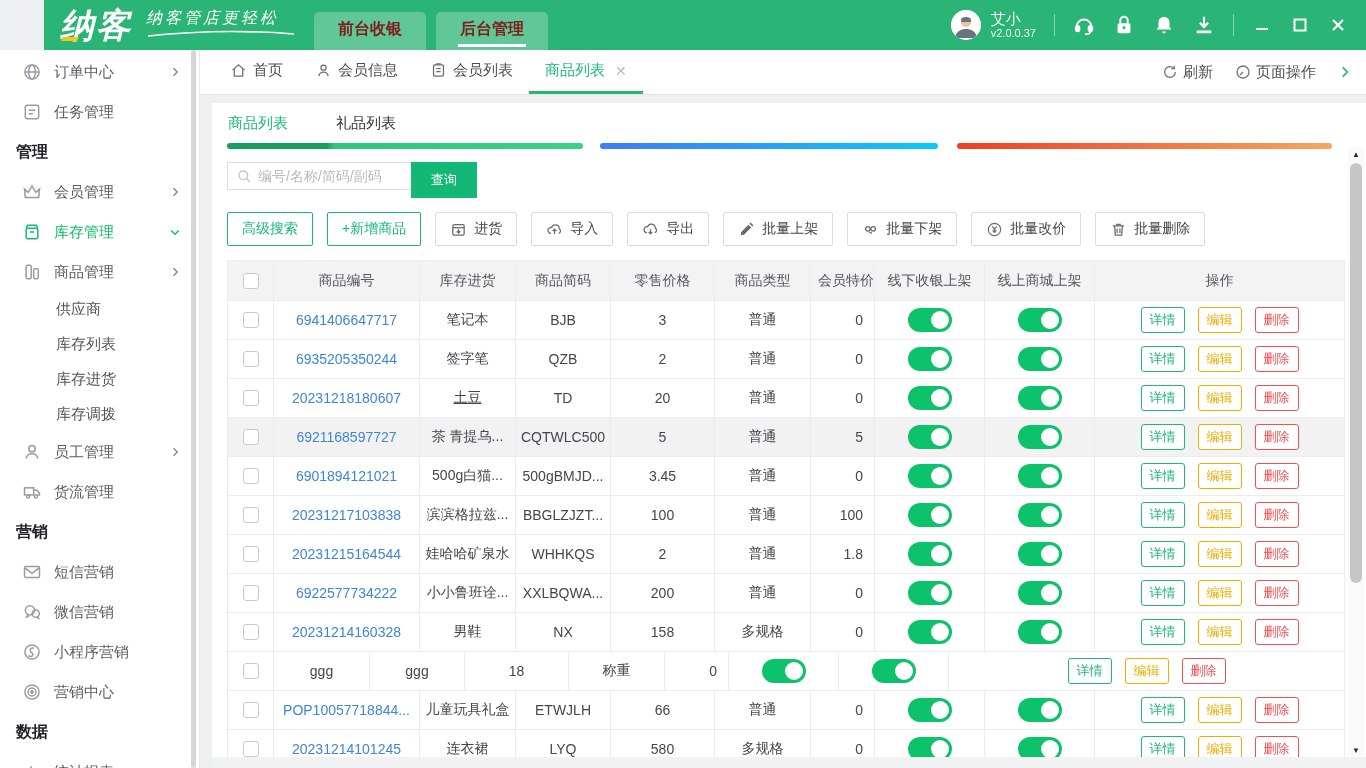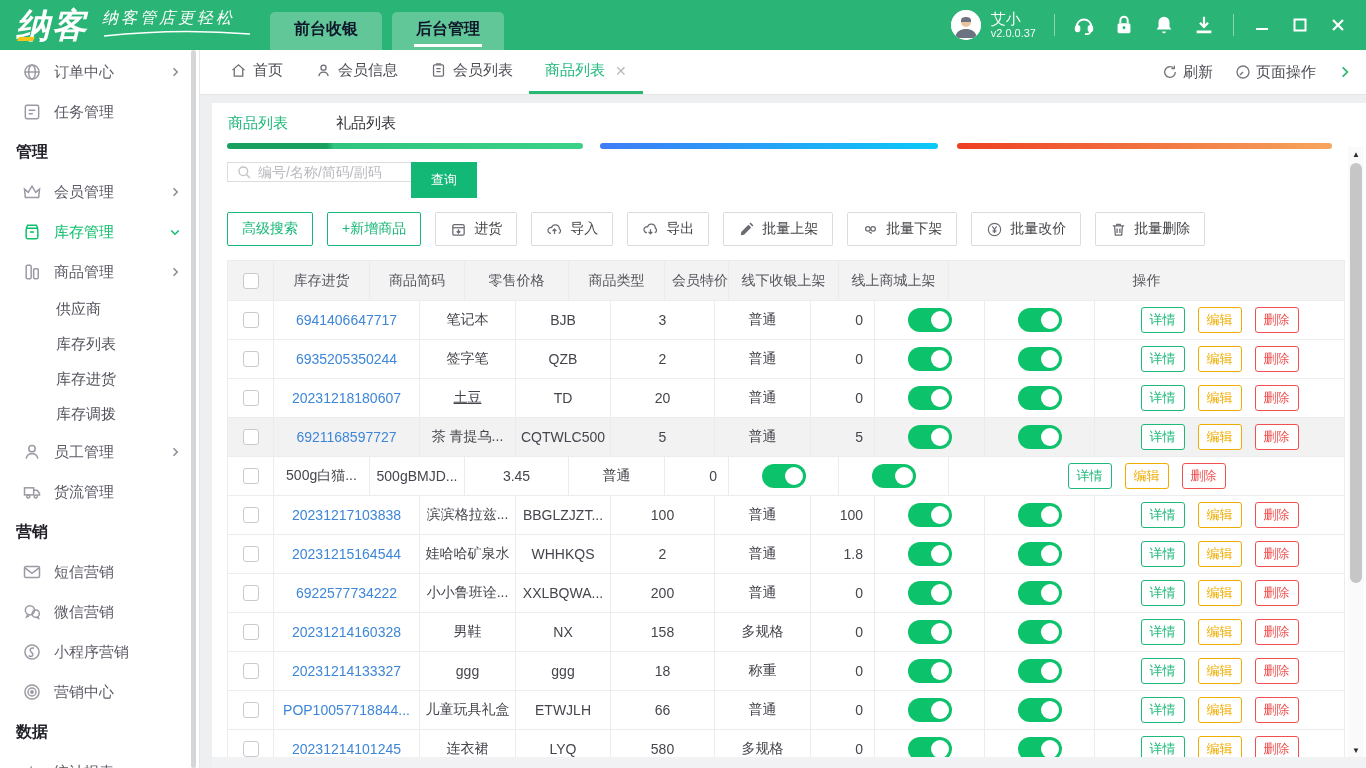--- a/index.html
+++ b/index.html
@@ -1,29 +1,29 @@
 <!DOCTYPE html>
 <html><head>
 <meta charset="utf-8">
 <style>
   * { margin:0; padding:0; box-sizing:border-box; }
   html,body { width:1366px; height:768px; overflow:hidden;
     font-family:"Liberation Sans","DejaVu Sans",sans-serif; background:#edeff0; }
 
   
-  .app-header { height:50px; background:#2ab475; display:flex; align-items:center; position:relative; }
+  .app-header { height:50px; background:#2ab475; display:flex; align-items:center; position:relative;margin-left:44px; }
   .logo-wrap { display:flex; align-items:flex-end; padding-left:16px; position:relative; }
   .logo-text { color:#fff; font-size:34px; font-weight:bold; font-style:italic; letter-spacing:2px; line-height:44px; }
   .logo-accent { position:absolute; left:18px; bottom:6px; width:16px; height:4px; background:#f5c518; transform:skewX(-25deg); }
   .tagline-wrap { margin-left:14px; padding-bottom:4px; }
   .tagline { color:#fff; font-size:16px; font-style:italic; font-family:"DejaVu Serif",serif; letter-spacing:3px; }
   .tagline-swoosh { display:block; margin-top:1px; }
   .nav-tabs { display:flex; align-self:flex-end; margin-left:18px; gap:10px; }
   .nav-tab { height:38px; padding:0 22px; background:rgba(255,255,255,.26); border-radius:5px 5px 0 0;
-    color:#0f172a; font-size:16px; font-weight:bold; display:flex; align-items:center; cursor:pointer; }
+    color:#7f1d1d; font-size:16px; font-weight:bold; display:flex; align-items:center; cursor:pointer; }
   .nav-tab .tab-inner { padding:4px 2px; border-bottom:3px solid transparent; }
   .nav-tab.active .tab-inner { border-bottom-color:#fff; }
   .header-right { position:absolute; right:0; top:0; height:50px; display:flex; align-items:center; gap:18px; padding-right:18px; }
   .avatar { width:30px; height:30px; border-radius:50%; background:#fff; overflow:hidden; }
   .user-meta { color:#fff; line-height:1.15; margin-left:-8px; }
   .user-name { font-size:15px; }
   .user-version { font-size:11px; opacity:.95; }
   .v-divider { width:1px; height:22px; background:rgba(255,255,255,.45); }
   .hicon { width:22px; height:22px; color:#fff; cursor:pointer; display:inline-flex; }
   .win-btn { color:#fff; width:20px; height:20px; display:inline-flex; align-items:center; justify-content:center; cursor:pointer; font-size:16px; }
@@ -62,21 +62,21 @@
   .page-tabs { height:40px; display:flex; align-items:center; gap:48px; padding-left:16px; }
   .page-tab { font-size:15px; color:#33333b; cursor:pointer; }
   .page-tab.active { color:#1db87a; }
   .bars { position:relative; height:7px; }
   .bar { position:absolute; top:0; height:6px; border-radius:3px; }
   .bar-green { left:15px; width:356px; background:linear-gradient(90deg,#17a05e 0%,#17a05e 28%,#2fc57e 30%,#3bd189 100%); }
   .bar-blue { left:388px; width:338px; background:linear-gradient(90deg,#3f7cf7,#0bc9f7); }
   .bar-orange { left:745px; width:375px; background:linear-gradient(90deg,#ee3f22,#f6a65e); }
 
   .search-row { display:flex; margin:12px 0 0 15px; }
-  .search-box { width:184px; height:20px; border:1px solid #ddd; border-right:none; display:flex; align-items:center; padding:0 8px; gap:6px; }
+  .search-box { width:184px; height:28px; border:1px solid #ddd; border-right:none; display:flex; align-items:center; padding:0 8px; gap:6px; }
   .search-box .sb-icon { width:16px; height:16px; color:#c2c2c8; display:inline-flex; }
   .search-box input { border:none; outline:none; width:100%; font-size:14px; color:#333; font-family:inherit; }
   .search-box input::placeholder { color:#b9b9c0; }
   .btn-query { width:66px; height:36px; background:#13b877; color:#fff; border:none; font-size:13px; cursor:pointer; font-family:inherit; }
 
   .btn-row { display:flex; align-items:center; margin:14px 0 0 15px; gap:14px; }
   .tbtn { height:34px; padding:0 14px; background:#fff; border:1px solid #dcdcdc; color:#454549; font-size:14px;
     display:inline-flex; align-items:center; gap:7px; cursor:pointer; border-radius:2px; font-family:inherit; white-space:nowrap; }
   .tbtn .b-icon { width:17px; height:17px; color:#6b6b73; display:inline-flex; }
   .tbtn.green { border-color:#17b877; color:#17b877; }
@@ -516,20 +516,21 @@
               </span>
               <span>批量删除</span>
             </button>
           </div>
 
         <div class="tbl" id="tbl">
             <div class="trow thead">
               <div class="tc c-check">
                 <div class="checkbox"></div>
               </div>
+              <div class="tc c-id">商品编号</div>
               <div class="tc c-name">库存进货</div>
               <div class="tc c-code">商品简码</div>
               <div class="tc c-price">零售价格</div>
               <div class="tc c-type">商品类型</div>
               <div class="tc c-member head">会员特价</div>
               <div class="tc c-toggle">线下收银上架</div>
               <div class="tc c-toggle">线上商城上架</div>
               <div class="tc c-ops">操作</div>
             </div>
             <div class="trow">
@@ -633,20 +634,23 @@
               <div class="tc c-ops">
                 <button class="mini-btn detail">详情</button>
                 <button class="mini-btn edit">编辑</button>
                 <button class="mini-btn del">删除</button>
               </div>
             </div>
             <div class="trow">
               <div class="tc c-check">
                 <div class="checkbox"></div>
               </div>
+              <div class="tc c-id">
+                <span class="link">6901894121021</span>
+              </div>
               <div class="tc c-name">
                 <span>500g白猫...</span>
               </div>
               <div class="tc c-code">500gBMJD...</div>
               <div class="tc c-price">3.45</div>
               <div class="tc c-type">普通</div>
               <div class="tc c-member">0</div>
               <div class="tc c-toggle">
                 <div class="toggle"></div>
               </div>
@@ -759,23 +763,20 @@
               </div>
               <div class="tc c-ops">
                 <button class="mini-btn detail">详情</button>
                 <button class="mini-btn edit">编辑</button>
                 <button class="mini-btn del">删除</button>
               </div>
             </div>
             <div class="trow">
               <div class="tc c-check">
                 <div class="checkbox"></div>
-              </div>
-              <div class="tc c-id">
-                <span class="link">20231214133327</span>
               </div>
               <div class="tc c-name">
                 <span>ggg</span>
               </div>
               <div class="tc c-code">ggg</div>
               <div class="tc c-price">18</div>
               <div class="tc c-type">称重</div>
               <div class="tc c-member">0</div>
               <div class="tc c-toggle">
                 <div class="toggle"></div>

